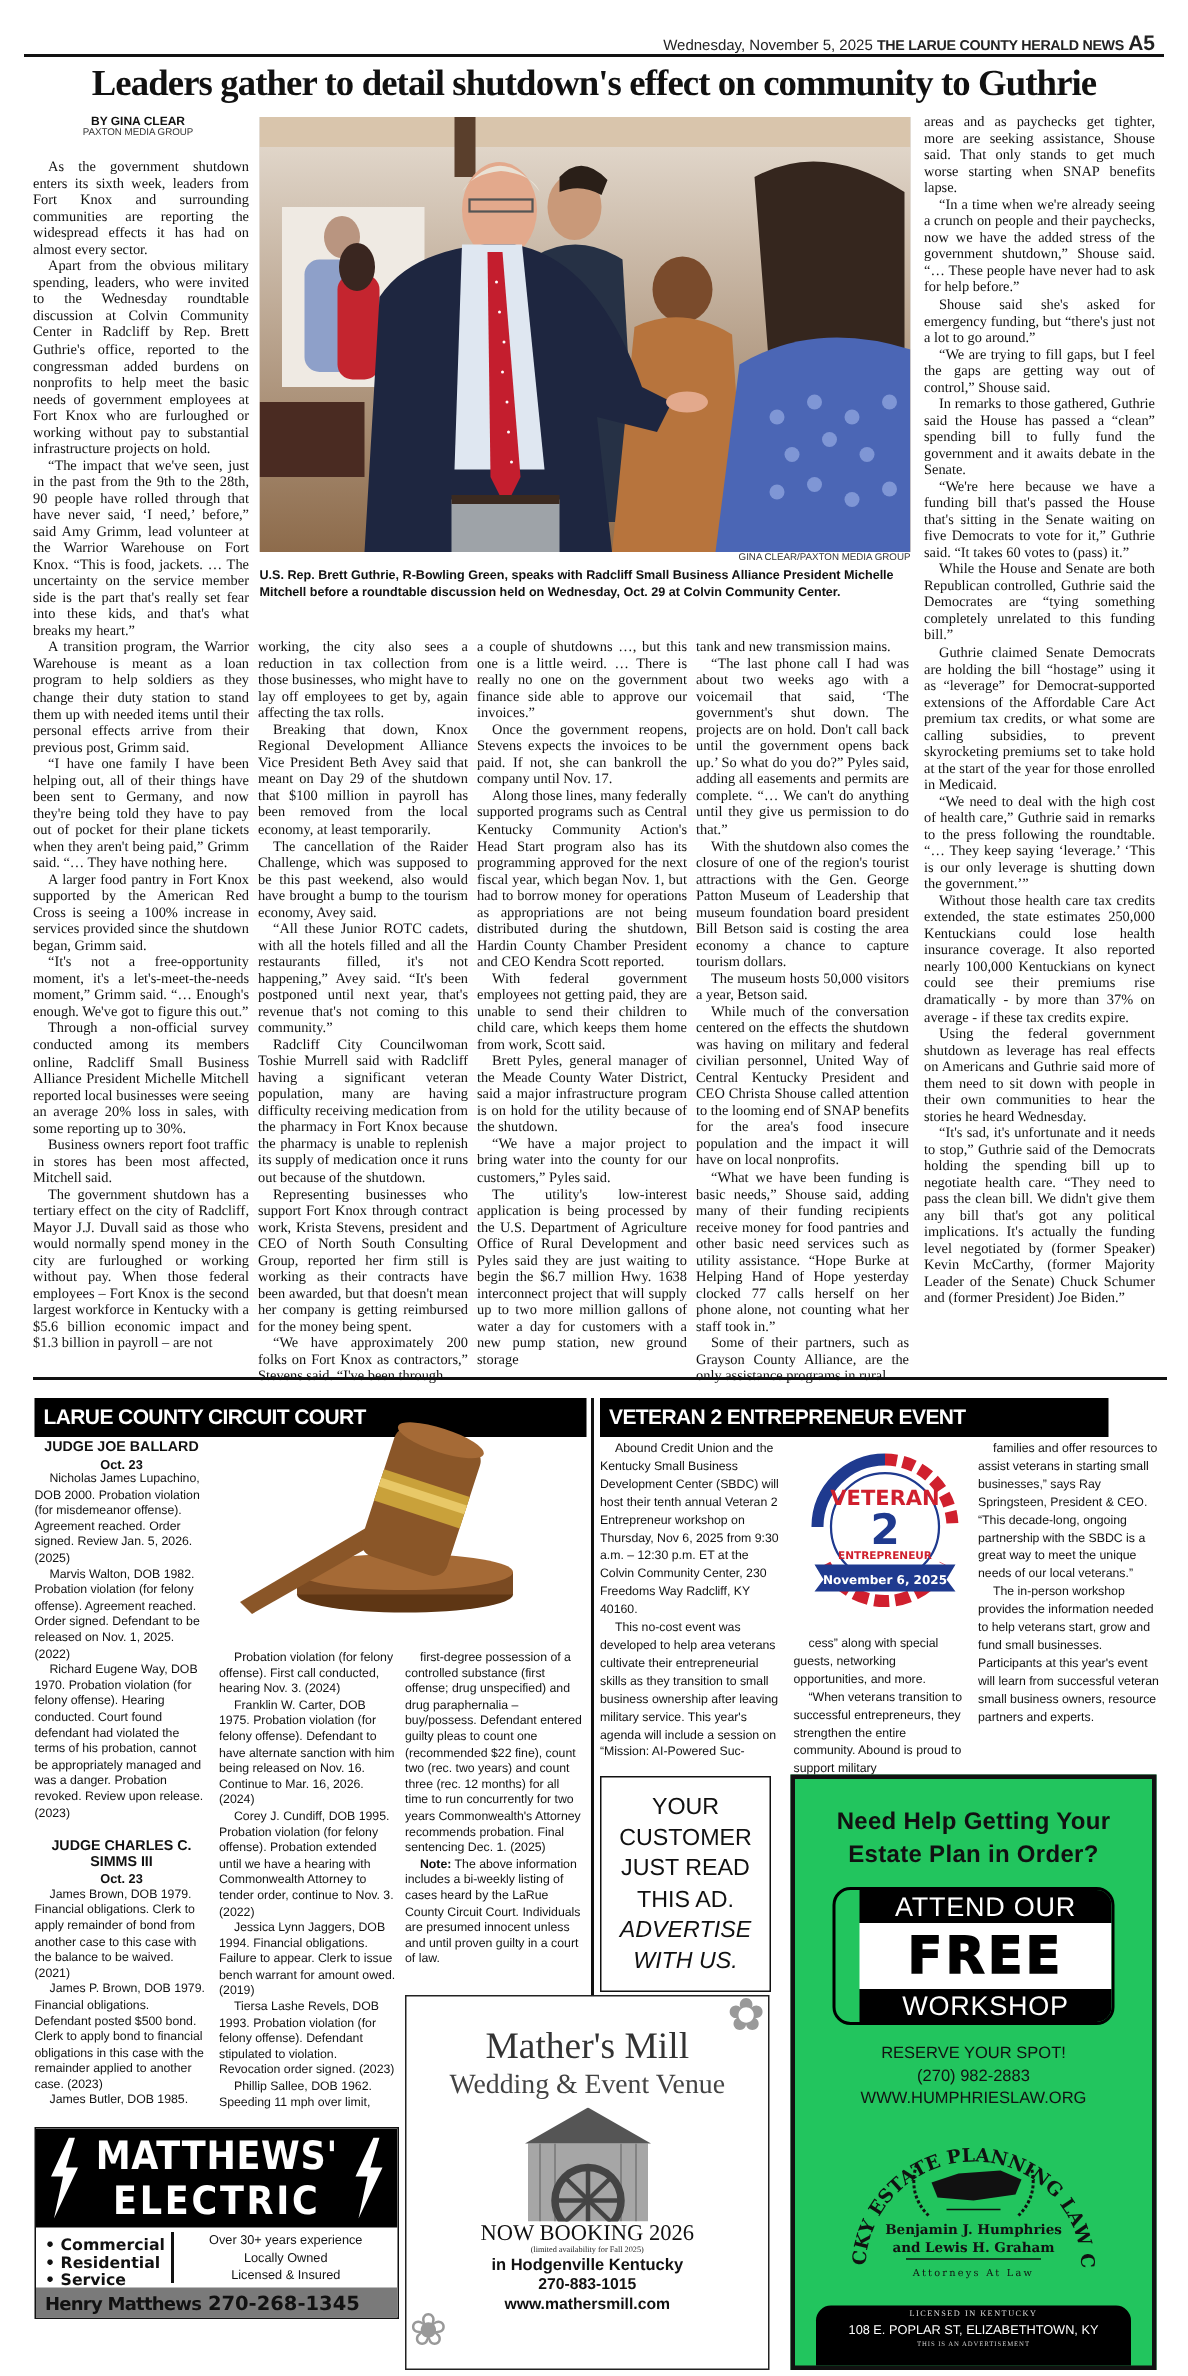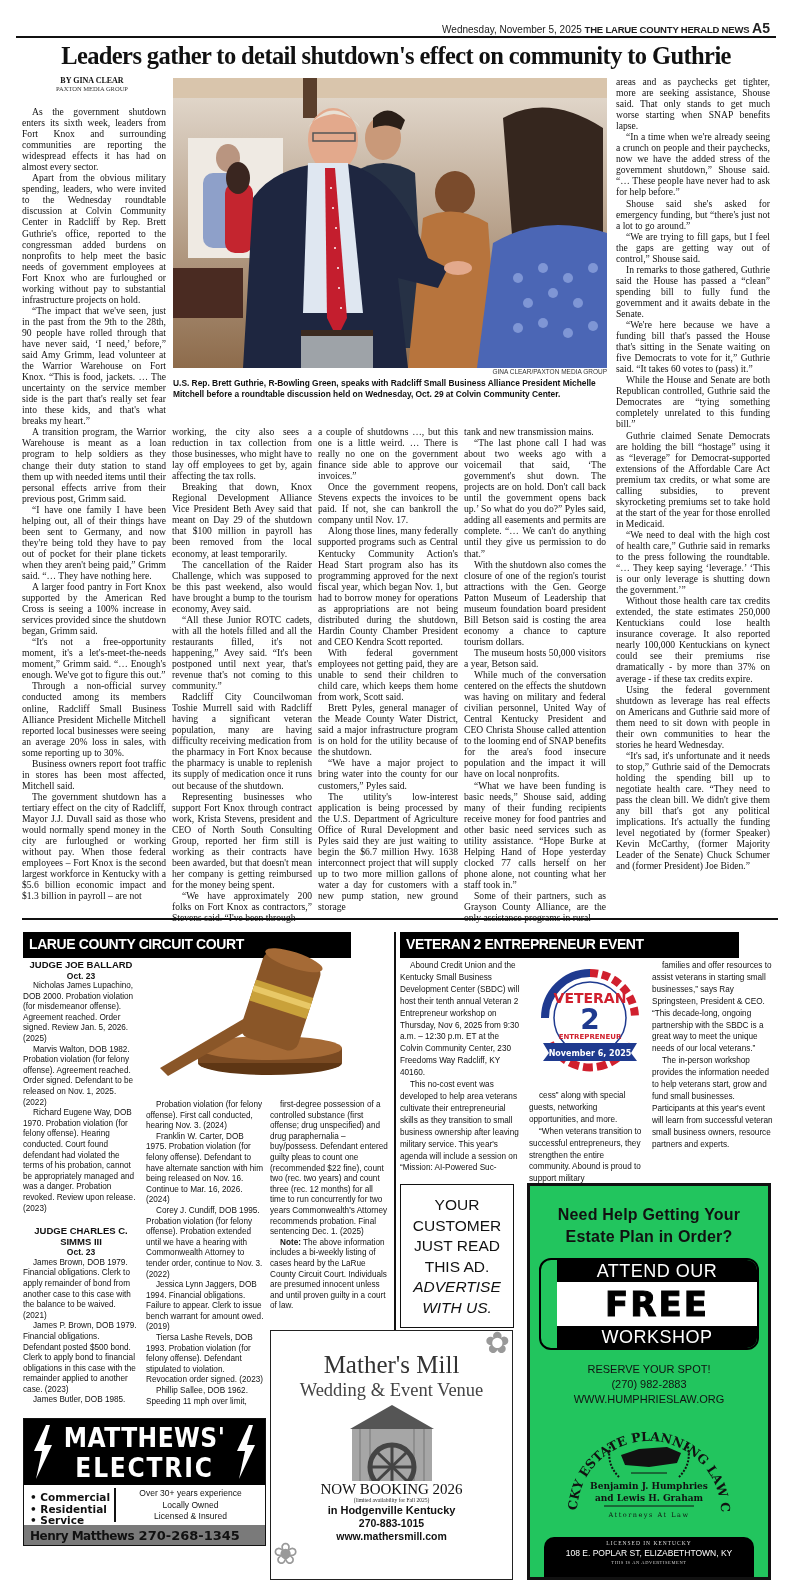--- a/index.html
+++ b/index.html
@@ -6,21 +6,21 @@
   html, body { width: 792px; height: 1584px; background: #fff; overflow: hidden; }
   body { position: relative; font-family: "Liberation Serif", serif; color: #111; }
 
   
   .folio { position: absolute; top: 20px; left: 24px; width: 746px; text-align: right; font-family: "Liberation Sans", sans-serif; font-size: 10px; color: #222; }
   .folio .paper { font-weight: bold; font-size: 9.5px; letter-spacing: -0.2px; }
   .folio .page { font-weight: bold; font-size: 14px; }
   .rule-top { position: absolute; top: 36px; left: 16px; width: 760px; height: 2px; background: #111; }
   .headline { position: absolute; top: 42px; left: 16px; width: 760px; text-align: center; font-family: "Liberation Serif", serif; font-weight: bold; font-size: 24.5px; letter-spacing: -0.6px; white-space: nowrap; }
 
-  .byline { position: absolute; top: 76px; left: 22px; width: 140px; text-align: center; font-family: Liberation Serif, serif; }
+  .byline { position: absolute; top: 76px; left: 22px; width: 140px; text-align: center; font-family: Liberation Sans, sans-serif; }
   .byline .by { font-weight: bold; font-size: 8px; }
   .byline .org { font-size: 6.5px; color: #333; }
 
   .col { position: absolute; font-family: "Liberation Serif", serif; font-size: 9.6px; line-height: 11.05px; text-align: justify; color: #111; }
   .col p { text-indent: 10px; }
   .col p.noi { text-indent: 0; }
 
   
   .photo { position: absolute; top: 78px; left: 173px; width: 434px; height: 290px; overflow: hidden; background: #c9bfb5; }
   .photo svg { width: 100%; height: 100%; display: block; }
@@ -43,21 +43,21 @@
   .v2e { position: absolute; font-family: "Liberation Sans", sans-serif; font-size: 8.2px; line-height: 11.9px; color: #111; }
   .v2e p { text-indent: 10px; }
   .v2e-logo { position: absolute; top: 963px; left: 535px; width: 110px; height: 110px; }
 
   
   .ad-your { position: absolute; top: 1184px; left: 400px; width: 114px; height: 144px; border: 1.5px solid #111; text-align: center; font-family: "Liberation Sans", sans-serif; font-size: 15.5px; line-height: 20.5px; padding-top: 10px; color: #111; }
   .ad-your .em { font-weight: normal; font-style: italic; }
 
   .ad-estate { position: absolute; top: 1183px; left: 527px; width: 244px; height: 397px; border: 3px solid #111; background: #22c55e; text-align: center; font-family: "Liberation Sans", sans-serif; }
   .ad-estate .h { font-weight: bold; font-size: 16px; line-height: 22px; margin-top: 18px; letter-spacing: 0.2px; }
-  .pill { margin: 10px auto 0 auto; width: 220px; border-radius: 12px; overflow: hidden; border: 2px solid #000; padding-left: 16px; }
+  .pill { margin: 10px auto 0 auto; width: 188px; border-radius: 12px; overflow: hidden; border: 2px solid #000; padding-left: 16px; }
   .pill .top, .pill .bot { background: #000; color: #fff; font-size: 18px; line-height: 22px; letter-spacing: 0.5px; }
   .pill .mid { background: #fff; color: #000; font-size: 34px; line-height: 44px; font-weight: bold; letter-spacing: 2px; font-family: "DejaVu Sans", sans-serif; -webkit-text-stroke: 1px #000; }
   .ad-estate .res { font-size: 11px; line-height: 15px; margin-top: 12px; color: #111; }
   .ad-estate .seal { width: 180px; height: 112px; margin: 6px auto 0 auto; display: block; }
   .ad-estate .foot { position: absolute; left: 14px; right: 14px; bottom: 0; height: 40px; background: #000; color: #fff; border-radius: 10px 10px 0 0; padding-top: 3px; }
   .ad-estate .foot .lic { font-family: "Liberation Serif", serif; font-size: 5.5px; letter-spacing: 1px; color: #ddd; }
   .ad-estate .foot .addr { font-size: 8.5px; line-height: 14px; }
   .ad-estate .foot .adv { font-family: "Liberation Serif", serif; font-size: 4.5px; letter-spacing: 0.6px; color: #ccc; }
 
   .ad-mill { position: absolute; top: 1330px; left: 270px; width: 243px; height: 250px; border: 1.5px solid #222; text-align: center; background: #fff; overflow: hidden; }
@@ -212,21 +212,21 @@
     <p>While the House and Senate are both Republican controlled, Guthrie said the Democrates are “tying something completely unrelated to this funding bill.”</p>
     <p>Guthrie claimed Senate Democrats are holding the bill “hostage” using it as “leverage” for Democrat-supported extensions of the Affordable Care Act premium tax credits, or what some are calling subsidies, to prevent skyrocketing premiums set to take hold at the start of the year for those enrolled in Medicaid.</p>
     <p>“We need to deal with the high cost of health care,” Guthrie said in remarks to the press following the roundtable. “… They keep saying ‘leverage.’ ‘This is our only leverage is shutting down the government.’”</p>
     <p>Without those health care tax credits extended, the state estimates 250,000 Kentuckians could lose health insurance coverage. It also reported nearly 100,000 Kentuckians on kynect could see their premiums rise dramatically - by more than 37% on average - if these tax credits expire.</p>
     <p>Using the federal government shutdown as leverage has real effects on Americans and Guthrie said more of them need to sit down with people in their own communities to hear the stories he heard Wednesday.</p>
     <p>“It's sad, it's unfortunate and it needs to stop,” Guthrie said of the Democrats holding the spending bill up to negotiate health care. “They need to pass the clean bill. We didn't give them any bill that's got any political implications. It's actually the funding level negotiated by (former Speaker) Kevin McCarthy, (former Majority Leader of the Senate) Chuck Schumer and (former President) Joe Biden.”</p>
   </div>
 
 <div class="rule-mid"></div>
 
-<div class="bar" style="top:932px; left:23px; width:328px;">LARUE COUNTY CIRCUIT COURT</div>
+<div class="bar" style="top:932px; left:23px; width:368px;">LARUE COUNTY CIRCUIT COURT</div>
 
 <div class="court" style="top:960px; left:23px; width:116px;">
   <div class="judge">JUDGE JOE BALLARD</div>
   <div class="date">Oct. 23</div>
   <div id="j1cases">
       <p>Nicholas James Lupachino, DOB 2000. Probation violation (for misdemeanor offense). Agreement reached. Order signed. Review Jan. 5, 2026. (2025)</p>
       <p>Marvis Walton, DOB 1982. Probation violation (for felony offense). Agreement reached. Order signed. Defendant to be released on Nov. 1, 2025. (2022)</p>
       <p>Richard Eugene Way, DOB 1970. Probation violation (for felony offense). Hearing conducted. Court found defendant had violated the terms of his probation, cannot be appropriately managed and was a danger. Probation revoked. Review upon release. (2023)</p>
     </div>
   <div style="height:12px"></div>

